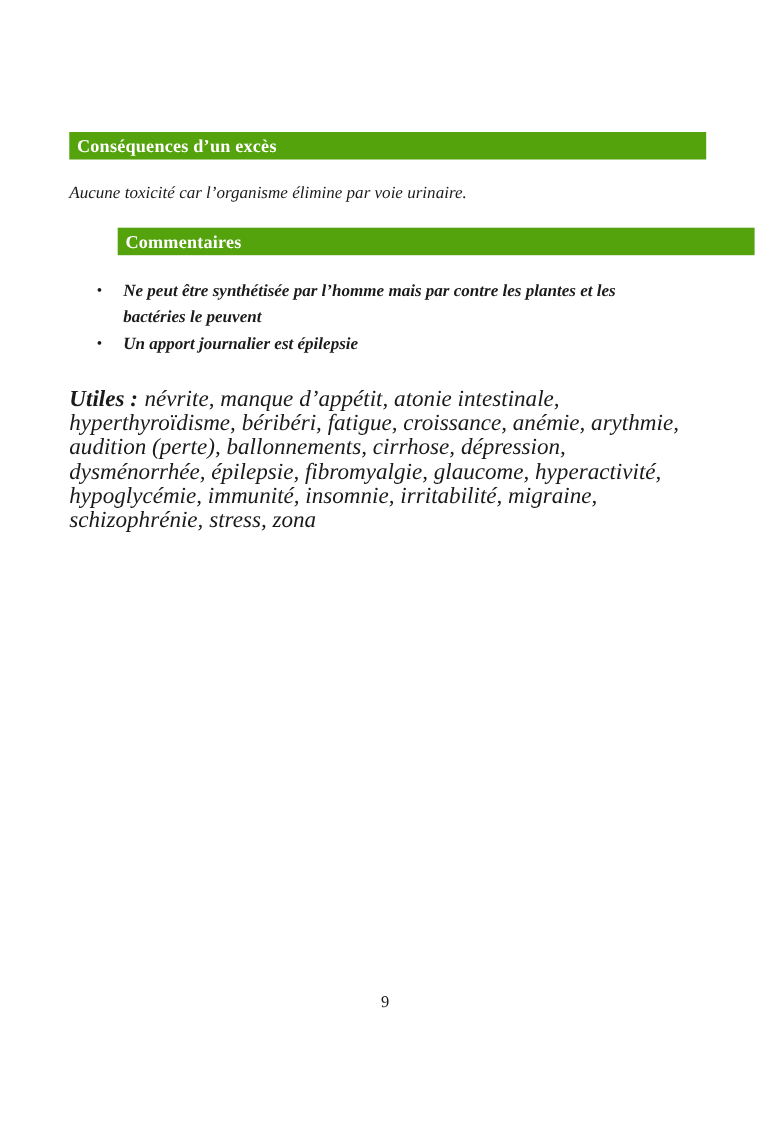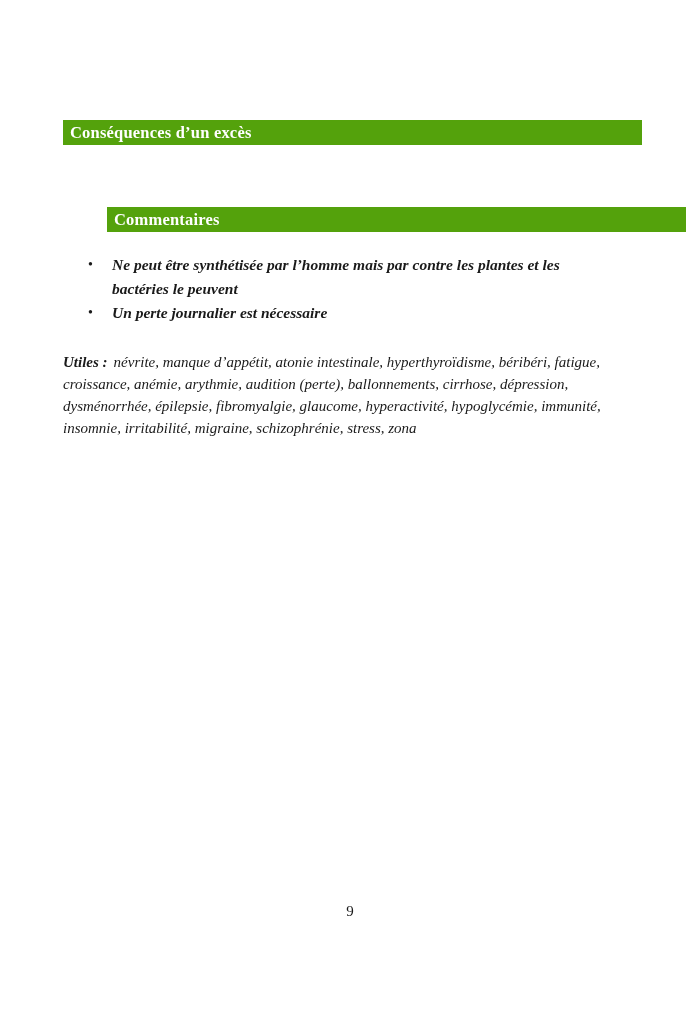--- a/index.html
+++ b/index.html
@@ -67,21 +67,21 @@
     flex: 1 1 auto;
     max-width: 468px;
     font-weight: bold;
   }
   .para-utiles {
     position: absolute;
     left: 63px;
     top: 351px;
     width: 580px;
     font-style: italic;
-    font-size: 15px;
+    font-size: 21px;
     line-height: 22px;
     margin: 0;
   }
   .utiles-label {
     font-weight: bold;
     margin-right: 6px;
   }
   .page-number {
     position: absolute;
     left: 0;
@@ -92,31 +92,32 @@
     font-style: normal;
   }
 </style>
 </head>
 <body>
 
 <div class="page">
 
   <div class="section-bar bar-exces">Conséquences d’un excès</div>
 
+  <p class="para-toxicite">Aucune toxicité car l’organisme élimine par voie urinaire.</p>
 
   <div class="section-bar bar-commentaires">Commentaires</div>
 
   <ul class="bullet-list">
     <li class="bullet-item">
       <span class="bullet-marker">•</span>
       <span class="bullet-text">Ne peut être synthétisée par l’homme mais par contre les plantes et les bactéries le peuvent</span>
     </li>
     <li class="bullet-item">
       <span class="bullet-marker">•</span>
-      <span class="bullet-text">Un perte journalier est nécessaire</span>
+      <span class="bullet-text">Un apport journalier est épilepsie</span>
     </li>
   </ul>
 
   <p class="para-utiles">
     <strong class="utiles-label">Utiles :</strong><span>névrite, manque d’appétit, atonie intestinale, hyperthyroïdisme, béribéri, fatigue, croissance, anémie,  arythmie, audition (perte), ballonnements, cirrhose, dépression,  dysménorrhée, épilepsie,  fibromyalgie, glaucome, hyperactivité, hypoglycémie, immunité, insomnie, irritabilité, migraine,   schizophrénie, stress, zona</span>
   </p>
 
   <div class="page-number">9</div>
 
 </div>

